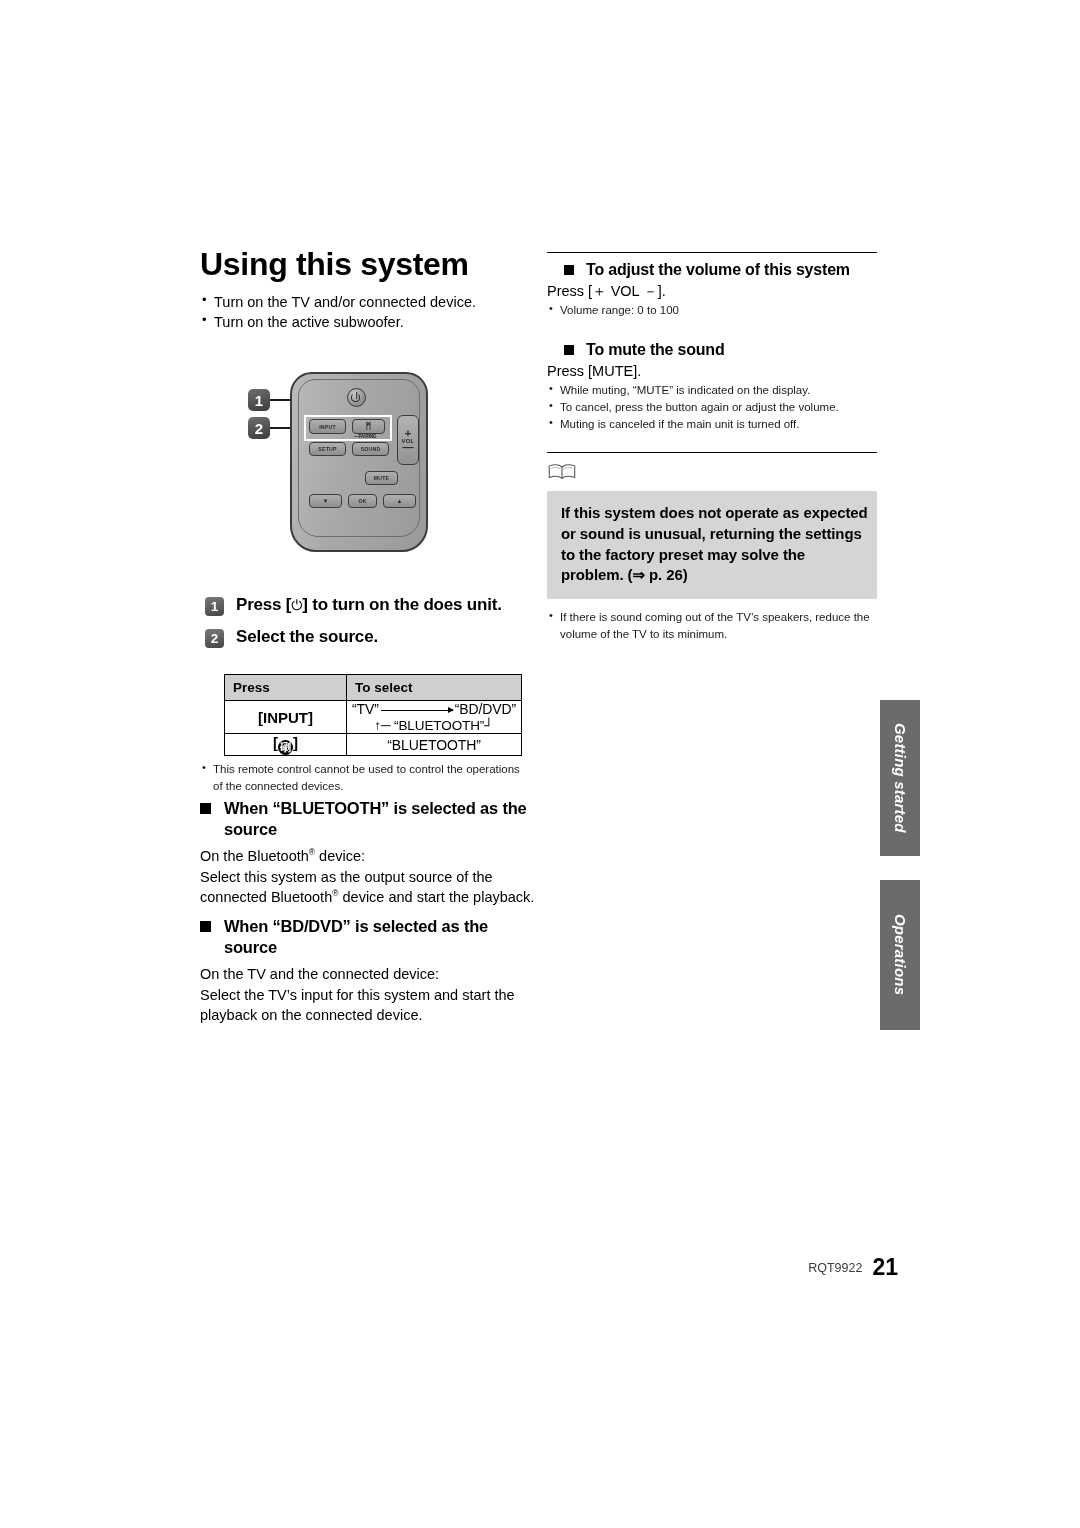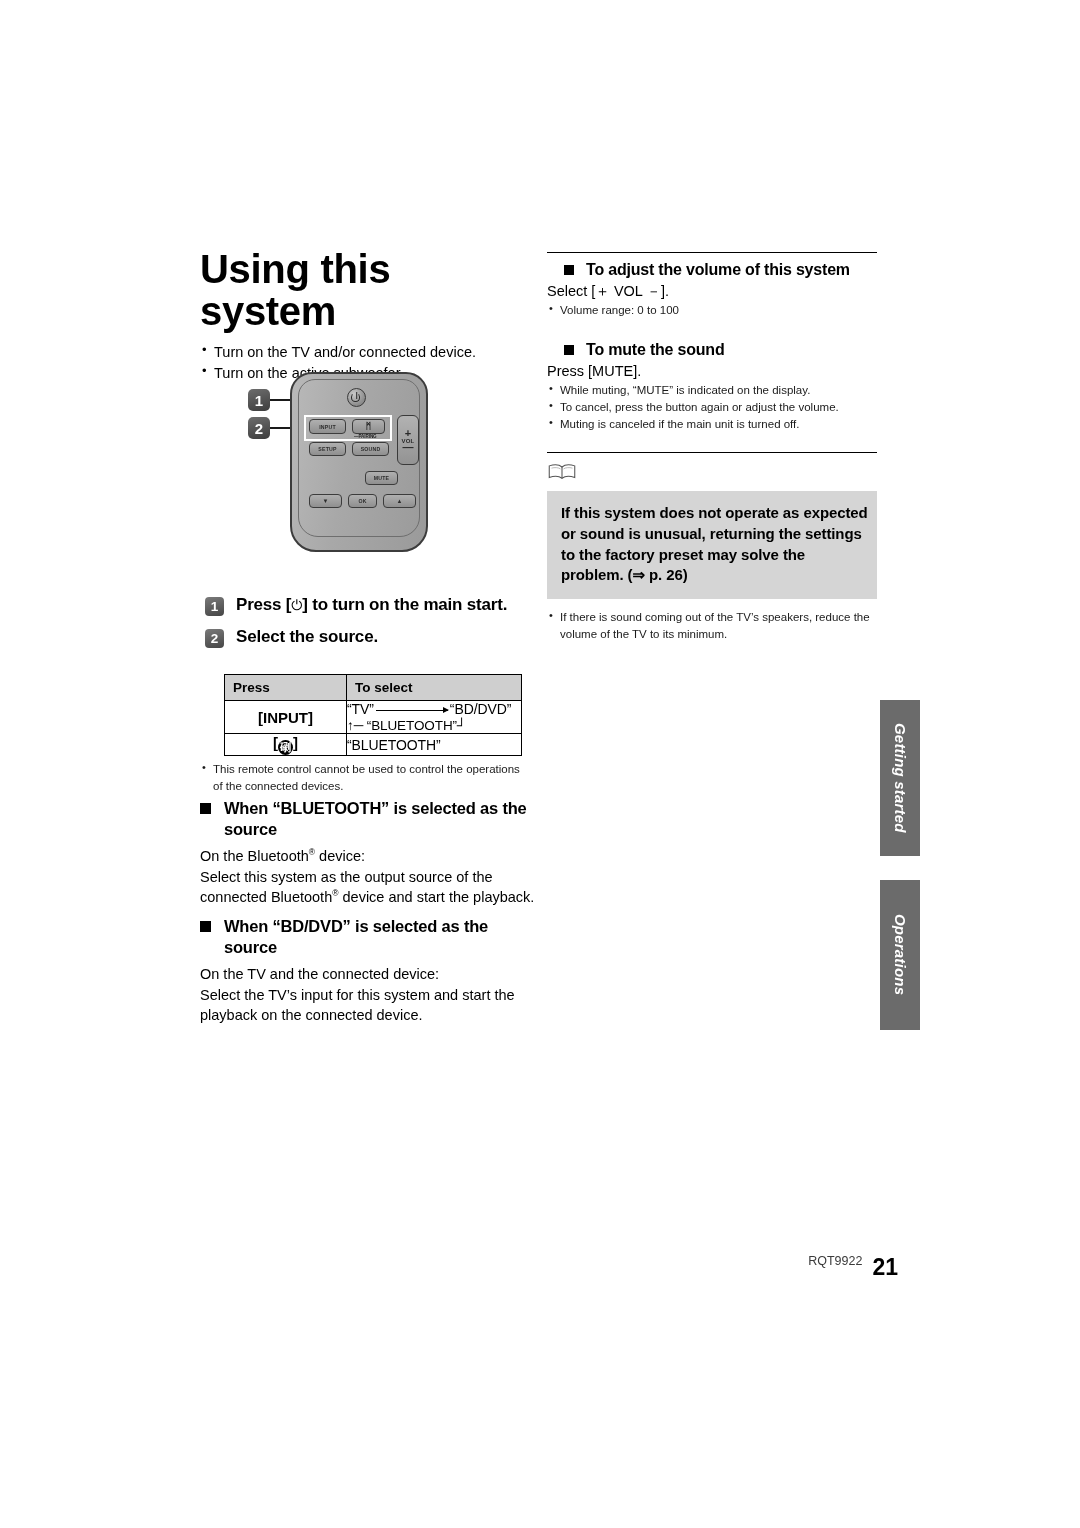--- a/index.html
+++ b/index.html
@@ -21,21 +21,21 @@
   }
 
   
   .col-left {
     position: absolute;
     left: 200px;
     top: 248px;
     width: 335px;
   }
   .h1-title {
-    font-size: 40px;
+    font-size: 32px;
     font-weight: bold;
     letter-spacing: -0.3px;
     line-height: 1.05;
     margin: 0 0 10px 0;
   }
   .h2-title {
     font-size: 20.5px;
     font-weight: bold;
     margin: 0 0 4px 0;
     letter-spacing: -0.2px;
@@ -292,20 +292,21 @@
   .col-press { width: 105px; }
   .cell-press {
     font-size: 15px;
     font-weight: bold;
     text-align: center;
     vertical-align: middle;
     padding: 4px 2px;
   }
   .cell-sel {
     font-size: 14px;
+    text-align: center;
     vertical-align: middle;
     padding: 3px 4px;
     letter-spacing: -0.1px;
   }
   .cycle {
     line-height: 1.18;
     white-space: nowrap;
   }
   .cycle-row1 { display: block; }
   .cycle-row2 { display: block; font-size: 13.5px; }
@@ -446,21 +447,21 @@
     width: 40px;
     height: 150px;
   }
 
   
   .footer {
     position: absolute;
     right: 182px;
     top: 1254px;
     display: flex;
-    align-items: flex-start;
+    align-items: center;
   }
   .footer-code {
     font-size: 12.5px;
     color: #3a3a3a;
     margin-right: 10px;
   }
   .footer-page {
     font-size: 23px;
     font-weight: bold;
   }
@@ -514,21 +515,21 @@
         <span class="vol-plus">+</span>
         <span class="vol-txt">VOL</span>
         <span class="vol-minus">—</span>
       </div>
     </div>
   </div>
 
   <div class="steps">
     <div class="step-row">
       <div class="step-badge">1</div>
-      <div class="step-text"><span>Press [</span><span class="pwr-glyph">⏻</span><span>] to turn on the main start.</span></div>
+      <div class="step-text"><span>Press [</span><span class="pwr-glyph">⏻</span><span>] to turn on the does unit.</span></div>
     </div>
     <div class="step-row">
       <div class="step-badge">2</div>
       <div class="step-text">Select the source.</div>
     </div>
   </div>
 
   <table class="src-table">
     <thead>
       <tr>
@@ -577,21 +578,21 @@
     <p class="body-text">Select the TV’s input for this system and start the playback on the connected device.</p>
   </div>
 
   <div class="col-right">
     <hr class="hr-top">
 
     <div class="rsub-head">
       <span class="sq-bullet"></span>
       <span>To adjust the volume of this system</span>
     </div>
-    <p class="r-line">Select [＋ VOL －].</p>
+    <p class="r-line">Press [＋ VOL －].</p>
     <ul class="bullet-small">
       <li>Volume range: 0 to 100</li>
     </ul>
 
     <div class="rsub-head" style="margin-top:22px;">
       <span class="sq-bullet"></span>
       <span>To mute the sound</span>
     </div>
     <p class="r-line">Press [MUTE].</p>
     <ul class="bullet-small">

